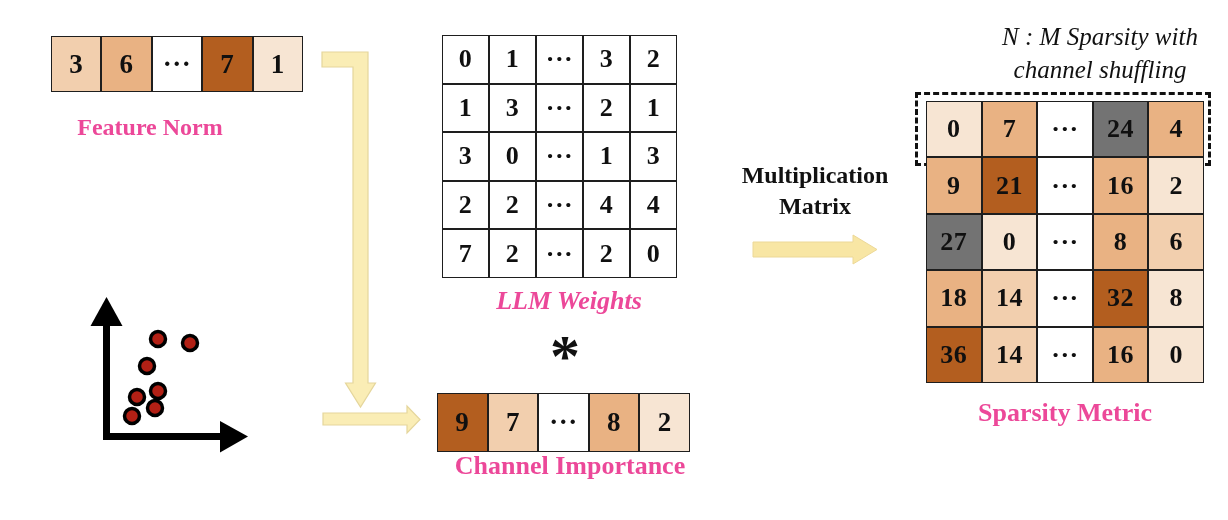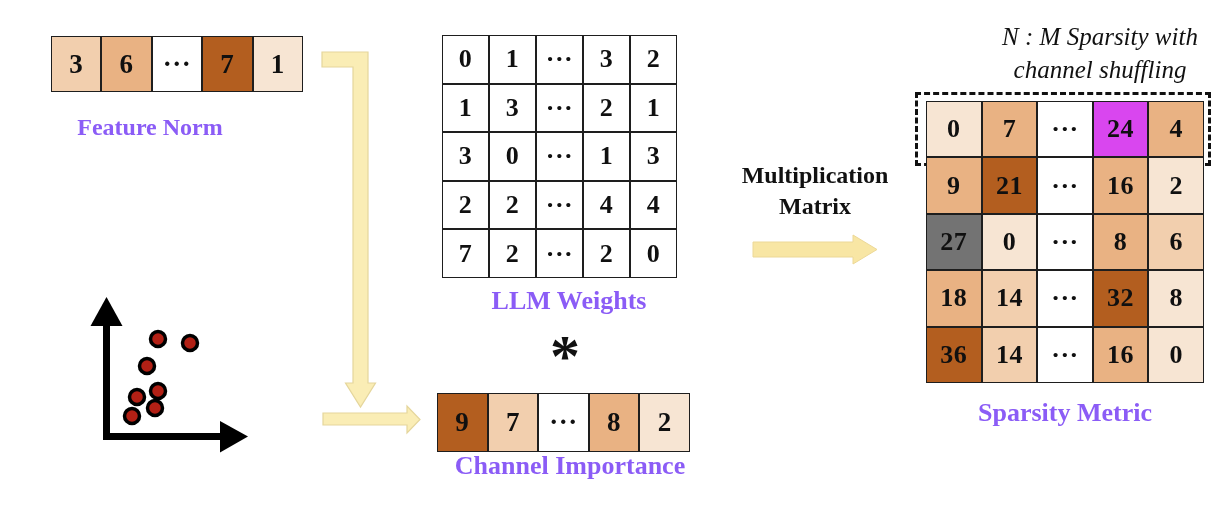--- a/index.html
+++ b/index.html
@@ -14,25 +14,25 @@
     display:flex; align-items:center; justify-content:center;
     font-weight:bold; border:1.5px solid #1e1e1e; color:#101010;
     letter-spacing:0.5px;
   }
   #feature-grid  { left:51px;  top:36px;  grid-template-columns:repeat(5,50.4px); grid-template-rows:56px;   font-size:27px; }
   #llm-grid      { left:442px; top:35px;  grid-template-columns:repeat(5,47px);   grid-template-rows:repeat(5,48.6px); font-size:26px; }
   #channel-grid  { left:437px; top:393px; grid-template-columns:repeat(5,50.6px); grid-template-rows:59px;   font-size:27px; }
   #sparsity-grid { left:926px; top:101px; grid-template-columns:repeat(5,55.6px); grid-template-rows:repeat(5,56.4px); font-size:26px; }
   .label {
     position:absolute; transform:translateX(-50%);
-    font-weight:bold; white-space:nowrap; font-size:25px; color:#8b5cf6;
+    font-weight:bold; white-space:nowrap; font-size:25px; color:#ec4899;
   }
   #feature-label  { left:150px;  top:114px; font-size:24px; }
   #entropy-label  { left:150px;  top:474px; font-size:24px; }
-  #llm-label      { left:569px;  top:286px; font-size:26px; }
+  #llm-label      { left:569px;  top:286px; font-size:26px;font-style:italic; }
   #channel-label  { left:570px;  top:451px; font-size:26px; }
   #sparsity-label { left:1065px; top:398px; font-size:26px; }
   #asterisk {
     position:absolute; left:565px; top:326px; transform:translateX(-50%);
     font-size:60px; font-weight:bold; line-height:1;
   }
   #matmul-label {
     position:absolute; left:815px; top:160px; transform:translateX(-50%);
     text-align:center; font-weight:bold; font-size:24px; line-height:31px; white-space:nowrap;
   }
@@ -133,21 +133,21 @@
     <div>N : M Sparsity with</div>
     <div>channel shuffling</div>
   </div>
 
   <div id="nm-dashed-box"></div>
 
   <div id="sparsity-grid" class="grid">
       <div class="cell" style="background: rgb(247, 229, 211);">0</div>
       <div class="cell" style="background: rgb(233, 178, 131);">7</div>
       <div class="cell" style="background: rgb(255, 255, 255);">···</div>
-      <div class="cell" style="background: #d946ef;">24</div>
+      <div class="cell" style="background: #737373;">24</div>
       <div class="cell" style="background: rgb(233, 178, 131);">4</div>
       <div class="cell" style="background: rgb(233, 178, 131);">9</div>
       <div class="cell" style="background: rgb(179, 94, 31);">21</div>
       <div class="cell" style="background: rgb(255, 255, 255);">···</div>
       <div class="cell" style="background: rgb(233, 178, 131);">16</div>
       <div class="cell" style="background: rgb(247, 229, 211);">2</div>
       <div class="cell" style="background: #737373;">27</div>
       <div class="cell" style="background: rgb(247, 229, 211);">0</div>
       <div class="cell" style="background: rgb(255, 255, 255);">···</div>
       <div class="cell" style="background: rgb(233, 178, 131);">8</div>

